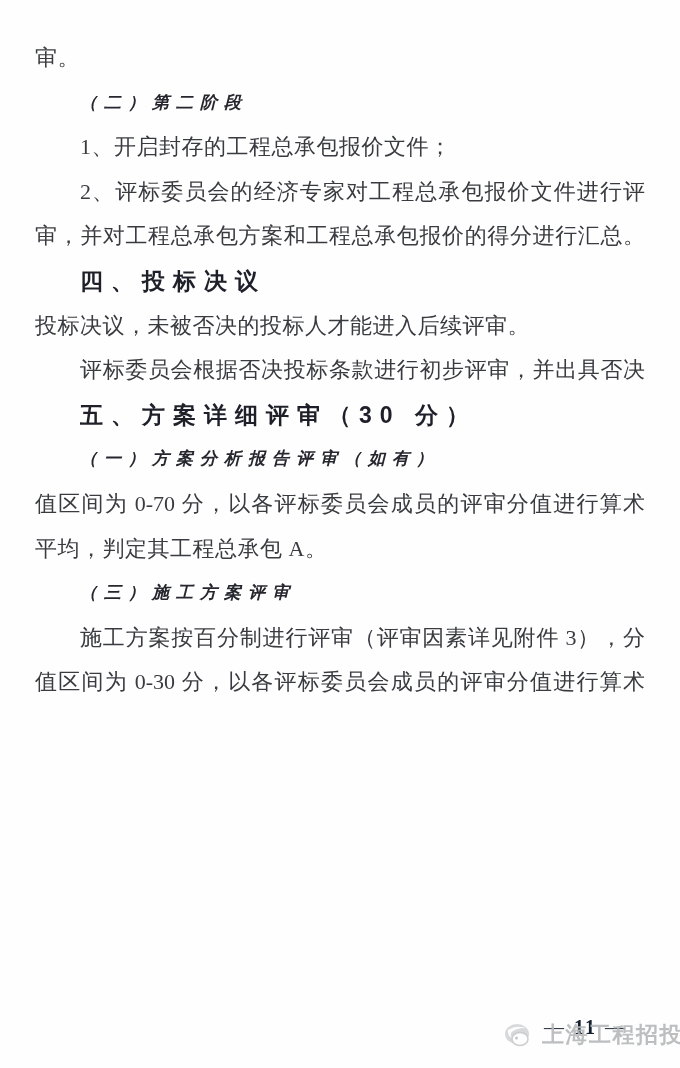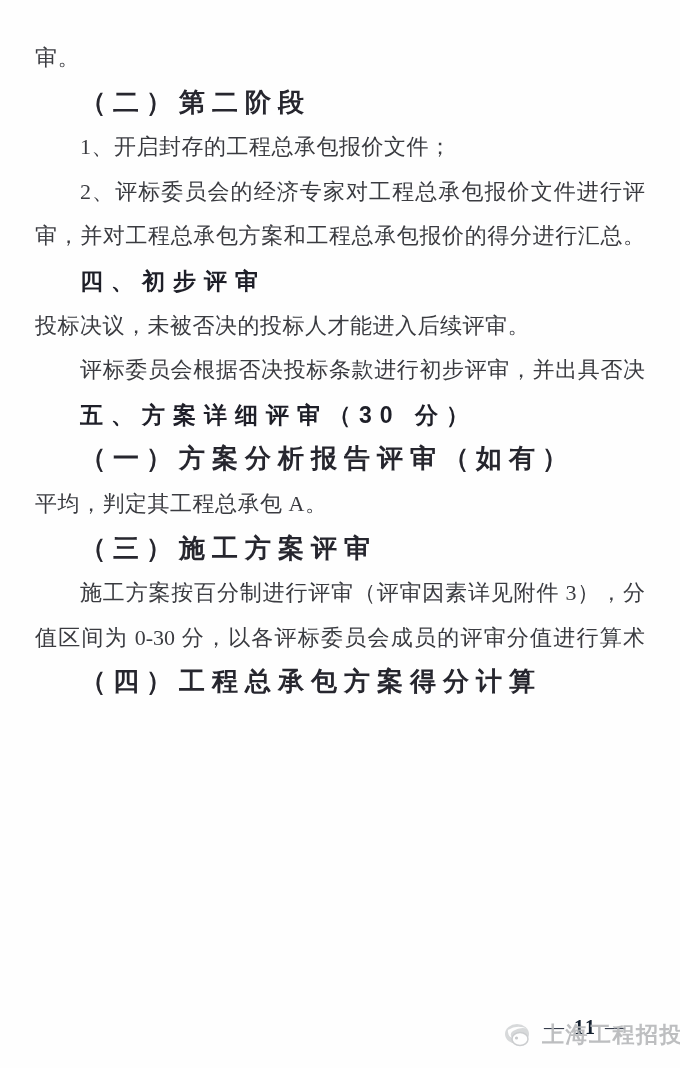--- a/index.html
+++ b/index.html
@@ -39,21 +39,22 @@
   .line.h1 {
     font-family: "Liberation Sans", "DejaVu Sans", sans-serif;
     font-weight: bold;
     font-size: 23px;
     color: #1e1f28;
     letter-spacing: 8px;
     padding-left: 45px;
   }
   .line.h2 {
     font-weight: bold;
-    font-size: 26px;
+    font-style: italic;
+    font-size: 17px;
     color: #26262e;
     letter-spacing: 7px;
     padding-left: 45px;
   }
   .footer-pagenum {
     position: absolute;
     top: 984px; left: 503px;
     width: 124px;
     text-align: right;
     font-size: 20px;
@@ -87,30 +88,30 @@
 <body>
 
 <div class="page">
 
   <div class="content">
     <div class="line">审。</div>
     <div class="line h2">（二）第二阶段</div>
     <div class="line indent">1、开启封存的工程总承包报价文件；</div>
     <div class="line indent justify">2、评标委员会的经济专家对工程总承包报价文件进行评</div>
     <div class="line justify">审，并对工程总承包方案和工程总承包报价的得分进行汇总。</div>
-    <div class="line h1">四、初步评审</div>
+    <div class="line h1">四、投标决议</div>
     <div class="line">投标决议，未被否决的投标人才能进入后续评审。</div>
     <div class="line indent justify">评标委员会根据否决投标条款进行初步评审，并出具否决</div>
     <div class="line h1">五、方案详细评审（30 分）</div>
     <div class="line h2">（一）方案分析报告评审（如有）</div>
+    <div class="line justify">值区间为 0-70 分，以各评标委员会成员的评审分值进行算术</div>
     <div class="line">平均，判定其工程总承包 A。</div>
     <div class="line h2">（三）施工方案评审</div>
     <div class="line indent justify">施工方案按百分制进行评审（评审因素详见附件 3），分</div>
     <div class="line justify">值区间为 0-30 分，以各评标委员会成员的评审分值进行算术</div>
-    <div class="line h2">（四）工程总承包方案得分计算</div>
   </div>
 
   <div class="footer-pagenum">
     <span>—</span><span class="num">11</span><span>—</span>
   </div>
 
   <div class="watermark">
     <span>
       <svg width="30" height="27" viewBox="0 0 30 27">
         <ellipse cx="14" cy="12" rx="12" ry="10" fill="#d3d5d7"></ellipse>

